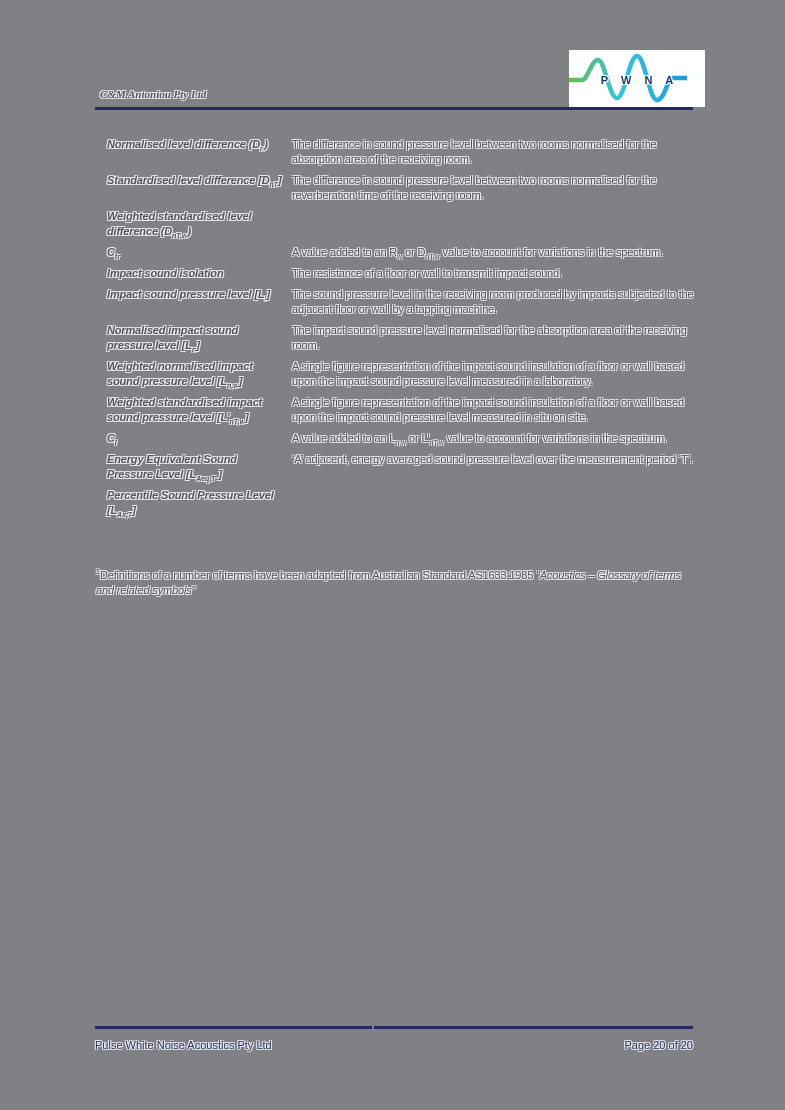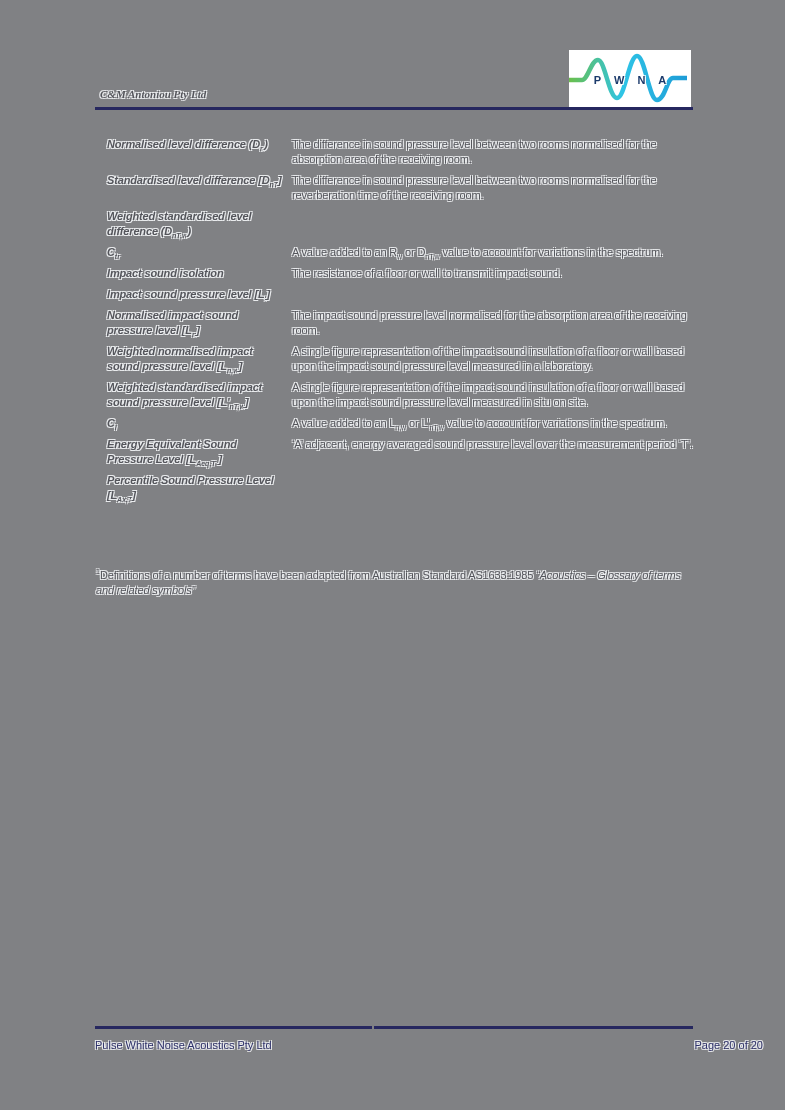--- a/index.html
+++ b/index.html
@@ -15,21 +15,21 @@
   .halo-navy{
     color:#2f326b;
     text-shadow:-1px -1px 0 #e9ebed, 1px -1px 0 #e9ebed, -1px 1px 0 #e9ebed, 1px 1px 0 #e9ebed;
   }
   
   .company{
     position:absolute;left:100px;top:88px;
     font-size:11px;font-style:italic;font-weight:bold;letter-spacing:0;font-family:Liberation Serif, serif;
   }
   .logo{
-    position:absolute;left:569px;top:50px;width:122px;height:57px;
+    position:absolute;left:569px;top:50px;width:136px;height:57px;
     background:#ffffff;
   }
   .logo svg{position:absolute;left:0;top:0;}
   .logo-letters{
     position:absolute;inset:0;display:flex;align-items:center;justify-content:center;
     font-size:11px;font-weight:bold;color:#1b3a6b;
     letter-spacing:13px;margin-right:-13px;padding-top:3px;
     text-shadow:-1px -1px 0 #fff, 1px -1px 0 #fff, -1px 1px 0 #fff, 1px 1px 0 #fff;
   }
   .header-rule{
@@ -56,21 +56,21 @@
     font-size:11px;line-height:15px;letter-spacing:-0.15px;
   }
   
   .footer-rule{
     position:absolute;left:95px;top:1026px;width:598px;height:3px;display:flex;
   }
   .footer-rule .seg{background:#26275f;height:3px;display:block;}
   .footer-rule .seg-l{width:277px;margin-right:2px;}
   .footer-rule .seg-r{flex:1;}
   .footer-row{
-    position:absolute;left:95px;top:1039px;width:668px;
+    position:absolute;left:95px;top:1039px;width:598px;
     display:flex;justify-content:space-between;
     font-size:11px;
   }
 </style>
 </head>
 <body>
 
 <div>
 
   <div class="company halo">C&amp;M Antoniou Pty Ltd</div>
@@ -106,20 +106,21 @@
       <div class="grow">
         <div class="term">C<sub>tr</sub></div>
         <div class="def">A value added to an R<sub>w</sub> or D<sub>nT,w</sub> value to account for variations in the spectrum.</div>
       </div>
       <div class="grow">
         <div class="term">Impact sound isolation</div>
         <div class="def">The resistance of a floor or wall to transmit impact sound.</div>
       </div>
       <div class="grow">
         <div class="term">Impact sound pressure level [L<sub>i</sub>]</div>
+        <div class="def">The sound pressure level in the receiving room produced by impacts subjected to the adjacent floor or wall by a tapping machine.</div>
       </div>
       <div class="grow">
         <div class="term">Normalised impact sound pressure level [L<sub>n</sub>]</div>
         <div class="def">The impact sound pressure level normalised for the absorption area of the receiving room.</div>
       </div>
       <div class="grow">
         <div class="term">Weighted normalised impact sound pressure level [L<sub>n,w</sub>]</div>
         <div class="def">A single figure representation of the impact sound insulation of a floor or wall based upon the impact sound pressure level measured in a laboratory.</div>
       </div>
       <div class="grow">

